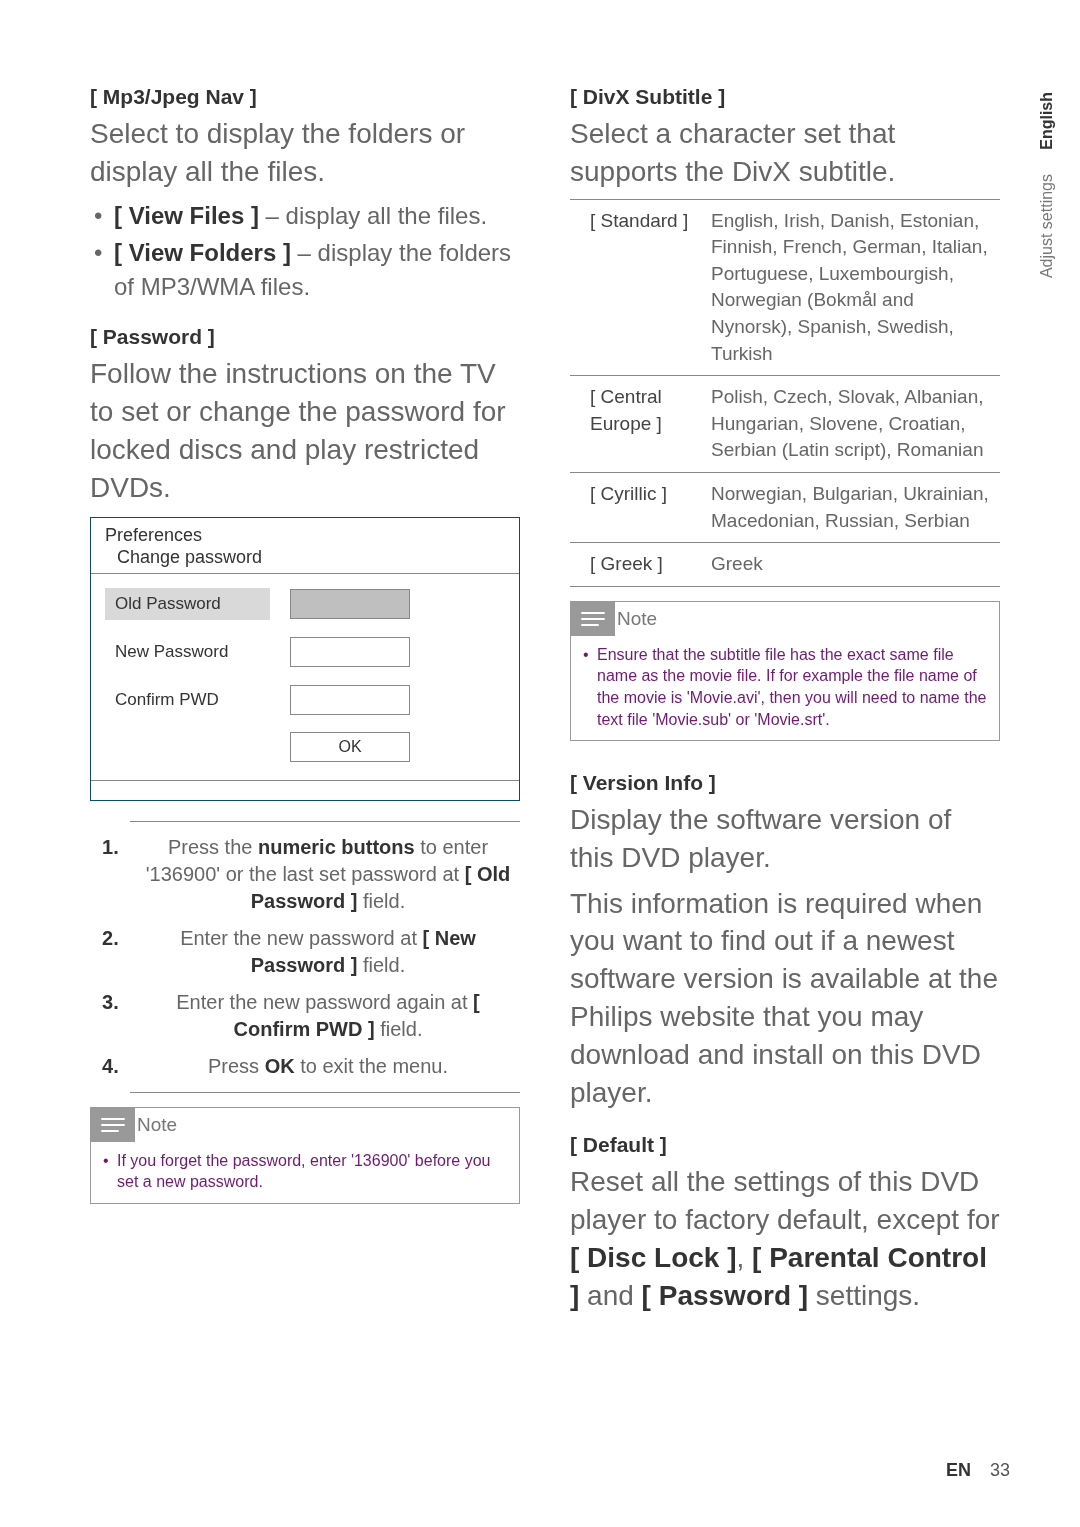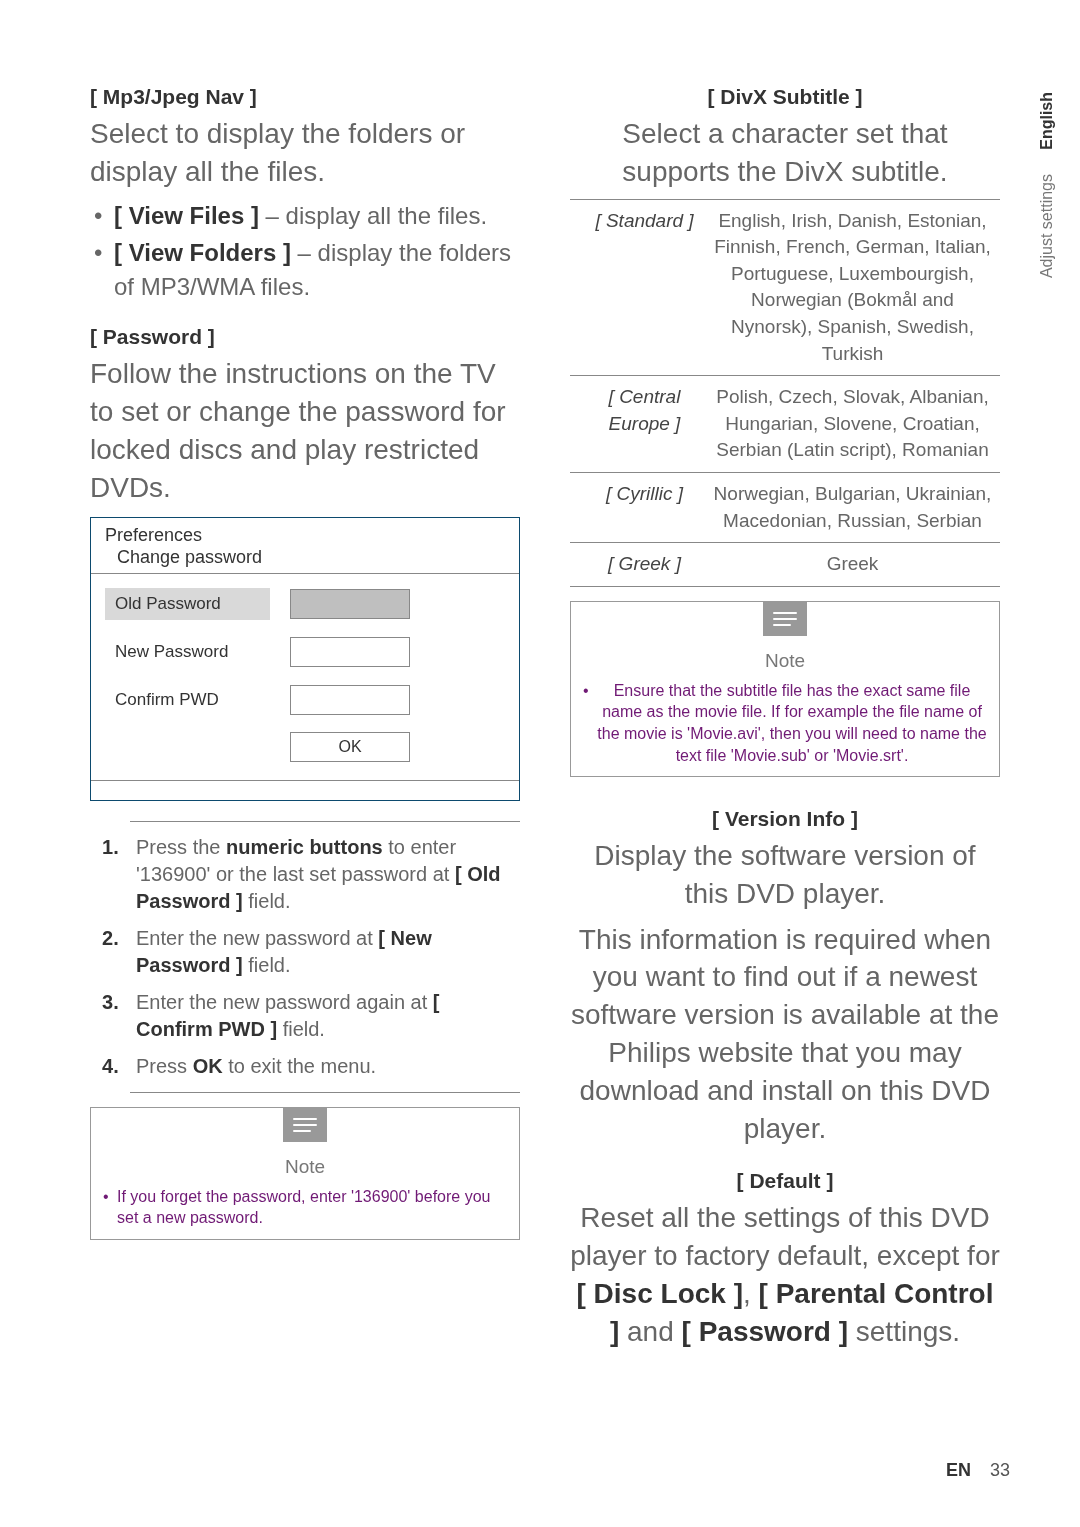--- a/index.html
+++ b/index.html
@@ -8,21 +8,21 @@
     height: 1527px;
     background: #fff;
     font-family: "Gill Sans", "Gill Sans MT", "Segoe UI", Arial, sans-serif;
     color: #555;
     position: relative;
     padding: 85px 70px 60px 90px;
   }
   .columns { display: flex; gap: 50px; }
   .col { flex: 1; }
   .col-left { flex: 0 0 430px; }
-  .col-right { flex: 0 0 430px; position: relative; text-align: center; }
+  .col-right { flex: 0 0 430px; position: relative; }
 
   .section-title { font-weight: 700; color: #333; font-size: 21px; margin-bottom: 6px; }
   .body-text { font-size: 28px; color: #666; font-weight: 300; line-height: 1.35; margin-bottom: 8px; }
   ul.opts { list-style: none; padding-left: 4px; margin-bottom: 18px; }
   ul.opts li { font-size: 24px; color: #666; font-weight: 300; line-height: 1.4; padding-left: 20px; position: relative; margin-bottom: 4px; }
   ul.opts li::before { content: "•"; position: absolute; left: 0; color: #666; }
   .bold { font-weight: 700; color: #333; }
 
   .panel {
     border: 1px solid #0c4a6e;
@@ -57,43 +57,43 @@
     height: 30px;
     display: flex;
     align-items: center;
     justify-content: center;
     font-size: 16px;
     color: #333;
     margin-left: 185px;
   }
   .panel-footer { height: 20px; border-top: 1px solid #888; }
 
-  ol.steps { list-style: none; counter-reset: step; padding-left: 40px; margin: 10px 0 12px 0; }
+  ol.steps { list-style: none; counter-reset: step; padding-left: 40px; margin: 10px 0 12px 0; text-align: center; }
   ol.steps li { counter-increment: step; position: relative; font-size: 20px; color: #666; font-weight: 300; line-height: 1.35; margin-bottom: 10px; padding-left: 6px; }
   ol.steps li::before { content: counter(step) "."; position: absolute; left: -28px; font-weight: 700; color: #333; }
   .steps-rule { border-top: 1px solid #888; margin-left: 40px; margin-bottom: 12px; }
   .steps-rule-bottom { border-top: 1px solid #888; margin-left: 40px; margin-top: 4px; }
 
   .note-box { border: 1px solid #999; margin-top: 14px; }
-  .note-head { display: flex; align-items: center; gap: 14px; padding: 0; flex-direction: column; }
+  .note-head { display: flex; align-items: center; gap: 2px; padding: 0; }
   .note-icon {
     width: 44px; height: 34px;
     background: #999;
     display: flex; align-items: center; justify-content: center;
   }
   .note-icon svg { width: 26px; height: 20px; }
   .note-title { font-size: 19px; color: #777; font-weight: 400; }
   .note-body { padding: 8px 12px 10px 12px; font-size: 16px; color: #701a75; font-weight: 300; line-height: 1.35; }
   .note-body .bullet { padding-left: 14px; position: relative; }
   .note-body .bullet::before { content: "•"; position: absolute; left: 0; }
 
   table.char-table { width: 100%; border-collapse: collapse; margin: 8px 0 0 0; }
   table.char-table td { border-top: 1px solid #888; border-bottom: 1px solid #888; padding: 8px 6px; vertical-align: top; font-size: 19px; color: #666; font-weight: 300; line-height: 1.4; }
   table.char-table td:first-child { width: 135px; color: #444; padding-left: 20px; }
-  table.char-table .row-label { font-weight: 400; color: #555; font-style: italic; }
+  table.char-table .row-label { font-weight: 400; color: #555; }
 
   .side-tabs { position: absolute; right: 24px; top: 90px; display: flex; flex-direction: column; gap: 20px; }
   .side-tab {
     writing-mode: vertical-rl;
     transform: rotate(180deg);
     font-size: 16px;
     padding: 2px 0;
   }
   .side-tab.active { font-weight: 700; color: #333; }
   .side-tab.inactive { font-weight: 400; color: #777; }

